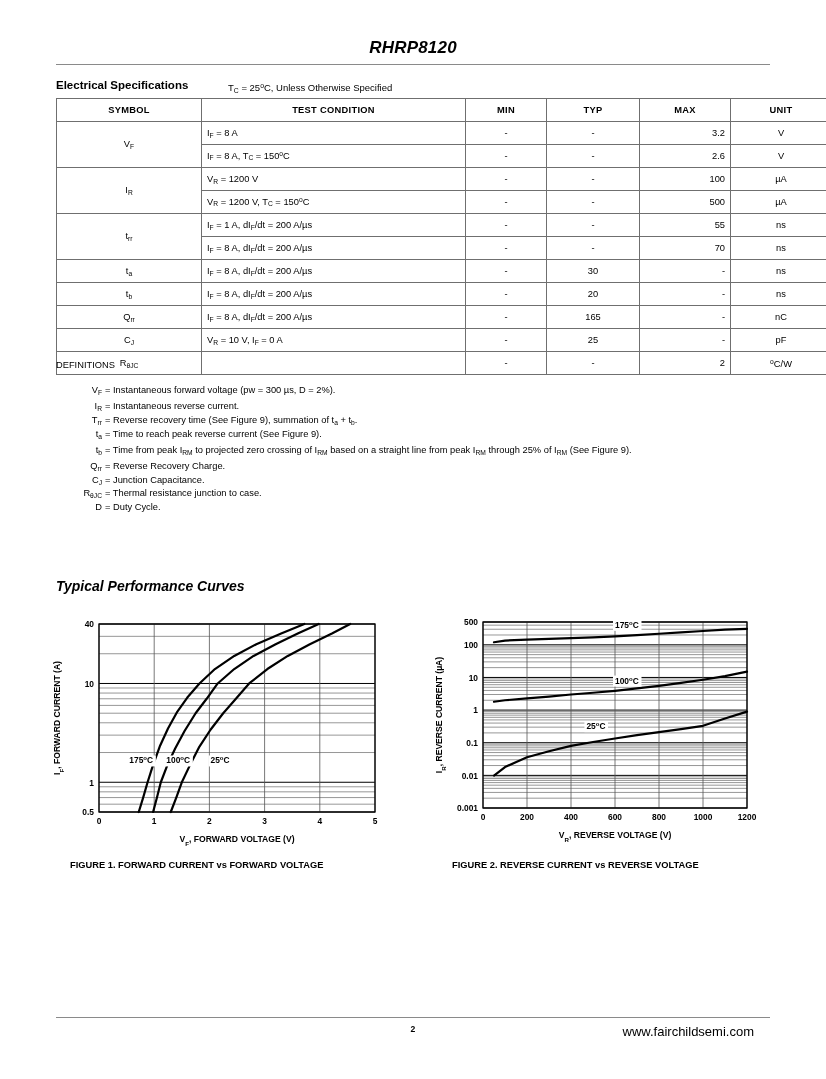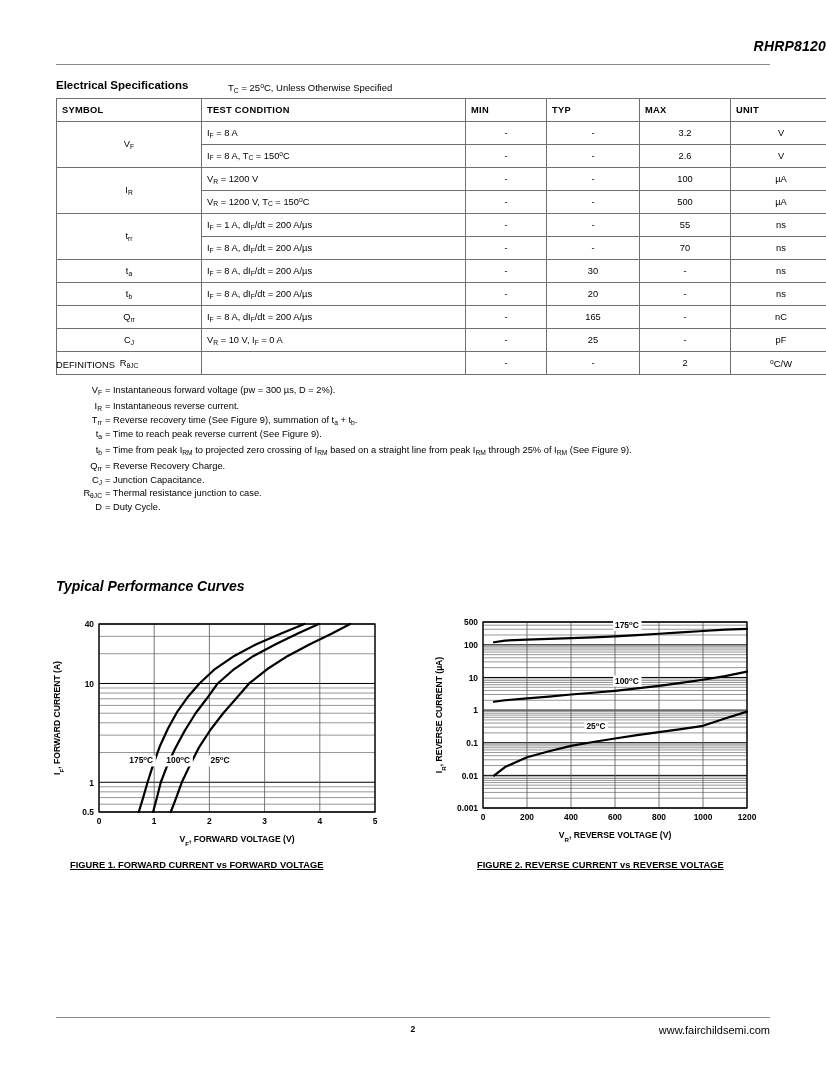--- a/index.html
+++ b/index.html
@@ -19,22 +19,22 @@
     background: #fff;
     overflow: hidden;
   }
 
   
   .doc-title {
     position: absolute;
     top: 38px;
     left: 0;
     width: 826px;
-    text-align: right;
-    font-size: 14px;
+    text-align: center;
+    font-size: 17px;
     font-weight: bold;
     font-style: italic;
     letter-spacing: 0.2px;
   }
   .rule-top {
     position: absolute;
     left: 56px;
     top: 64px;
     width: 714px;
     height: 1px;
@@ -69,29 +69,29 @@
   }
   .spec-table th, .spec-table td {
     border: 1px solid #6f6f6f;
     height: 22px;
     padding: 0 5px;
     font-weight: normal;
     vertical-align: middle;
   }
   .spec-table th {
     font-weight: bold;
-    text-align: left;
+    text-align: center;
     font-size: 9.3px;
     letter-spacing: 0.3px;
   }
   .c-sym   { width: 134px; text-align: center; }
   .c-cond  { width: 253px; text-align: left; padding-left: 7px; }
   .c-min   { width: 70px;  text-align: center; }
   .c-typ   { width: 82px;  text-align: center; border-radius: 9px; }
-  .c-max   { width: 80px;  text-align: center; }
+  .c-max   { width: 80px;  text-align: right; }
   .c-unit  { width: 90px;  text-align: center; }
   sub { font-size: 0.72em; vertical-align: -0.25em; }
   sup { font-size: 0.72em; vertical-align: 0.38em; }
 
   
   .defs-title {
     position: absolute;
     left: 56px;
     top: 360px;
     font-size: 9.3px;
@@ -130,24 +130,23 @@
 
   .figure-block { position: absolute; }
   #fig1-block { left: 40px;  top: 608px; width: 360px; height: 250px; }
   #fig2-block { left: 420px; top: 608px; width: 370px; height: 250px; }
 
   .fig-caption {
     position: absolute;
     font-size: 9.3px;
     font-weight: bold;
     white-space: nowrap;
-    text-decoration: underline;
   }
   #fig1-caption { left: 70px;  top: 860px; }
-  #fig2-caption { left: 452px; top: 860px; margin-left: 25px; }
+  #fig2-caption { left: 452px; top: 860px; }
 
   
   .rule-bottom {
     position: absolute;
     left: 56px;
     top: 1017px;
     width: 714px;
     height: 1px;
     background: #8a8a8a;
   }
@@ -162,23 +161,23 @@
     position: absolute;
     left: 0;
     top: 1024px;
     width: 826px;
     text-align: center;
     font-size: 8.6px;
     font-weight: bold;
   }
   .foot-right {
     position: absolute;
-    right: 56px;
+    right: 72px;
     top: 1024px;
-    font-size: 11px;
+    font-size: 13px;
   }
   svg text { font-family: "Liberation Sans", sans-serif; }
 </style>
 </head>
 <body>
 
 <div class="page">
 
   <div class="doc-title">RHRP8120</div>
   <div class="rule-top"></div>

